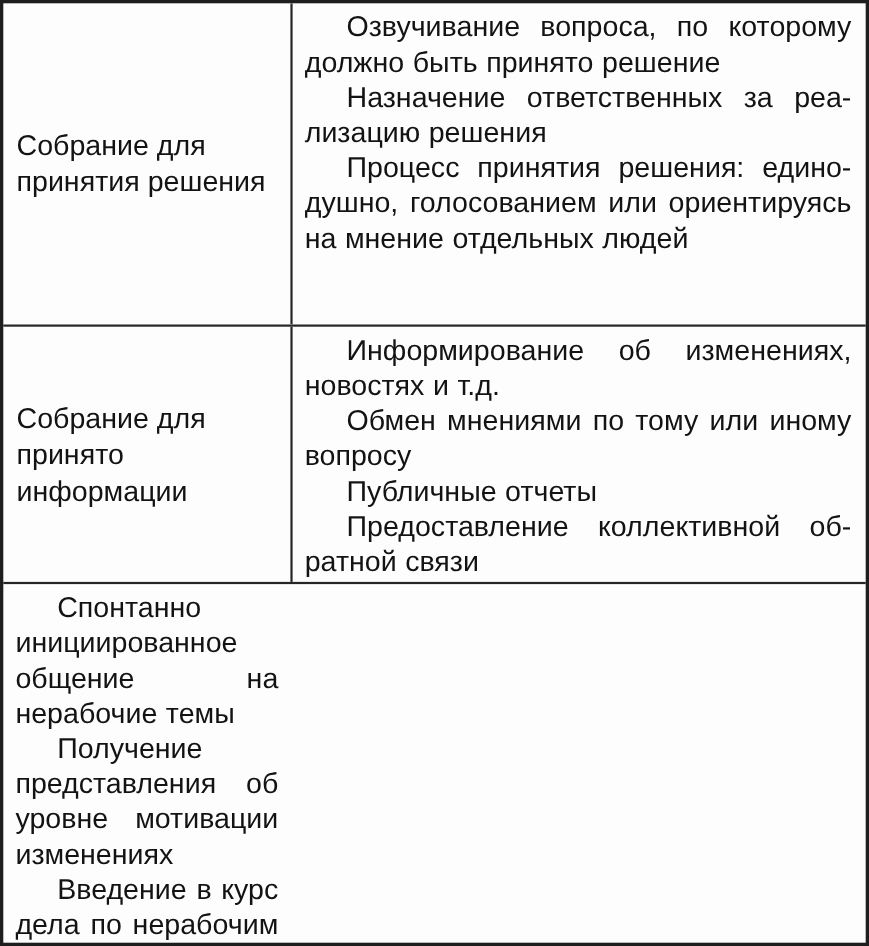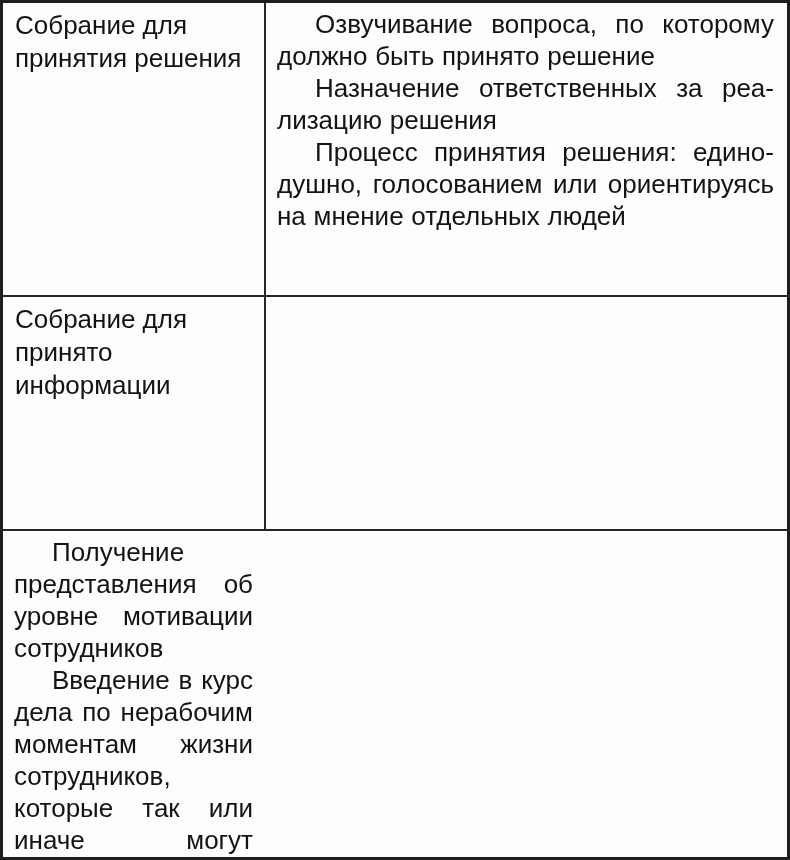--- a/index.html
+++ b/index.html
@@ -26,20 +26,21 @@
     display: grid;
     grid-template-columns: 263px 1fr;
     border-bottom: 2px solid #262626;
     overflow: hidden;
   }
   .row:last-child { border-bottom: none; }
 
   .cell-type {
     border-right: 2px solid #262626;
     display: flex;
+    align-items: center;
     padding: 6px 14px 6px 12px;
     font-size: 26px;
     line-height: 33px;
   }
 
   .cell-purposes {
     padding: 5px 13px 0 11px;
     font-size: 26px;
     line-height: 32px;
     overflow: hidden;
@@ -65,23 +66,30 @@
       <p>Озвучивание вопроса, по которому должно быть принято решение</p>
       <p>Назначение ответственных за реа­лизацию решения</p>
       <p>Процесс принятия решения: едино­душно, голосованием или ориентиру­ясь на мнение отдельных людей</p>
     </div>
   </div>
 
   <div class="row">
     <div class="cell-type">
       <span>Собрание для принято информации</span>
     </div>
+    <div class="cell-purposes">
+      <p>Информирование об изменениях, новостях и т.д.</p>
+      <p>Обмен мнениями по тому или иному вопросу</p>
+      <p>Публичные отчеты</p>
+      <p>Предоставление коллективной об­ратной связи</p>
+    </div>
   </div>
 
   <div class="row">
     <div class="cell-purposes">
-      <p>Получение представления об уров­не мотивации сотрудников</p>
+      <p>Спонтанно инициированное обще­ние на нерабочие темы</p>
+      <p>Получение представления об уров­не мотивации изменениях</p>
       <p>Введение в курс дела по нерабочим моментам жизни сотрудников, которые так или иначе могут повлиять на их атмос</p>
       <p>Получение информации об атмос­фере и настроениях в коллективе в целом</p>
     </div>
   </div>
 
 </div>
 
 </body></html>

